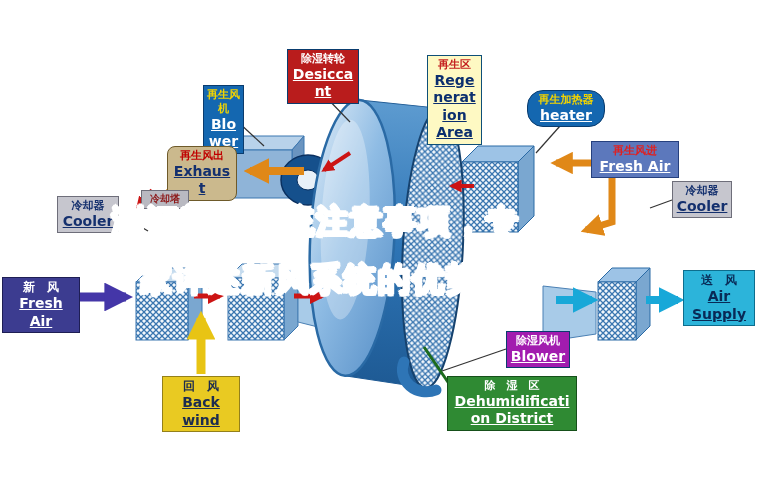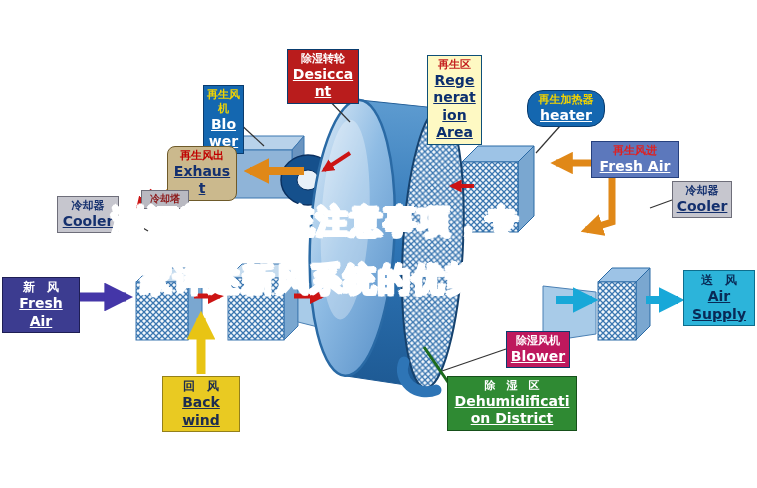--- a/index.html
+++ b/index.html
@@ -22,21 +22,21 @@
   #lbl-exhaust{left:167px;top:146px;width:70px;background:#cbb98d;border-color:#6e5a2a;color:#14306e;border-radius:8px;}
   #lbl-exhaust .zh{color:#c00000;}
   #lbl-regen-freshair{left:591px;top:141px;width:88px;background:#5c78bc;border-color:#26407e;color:#fff;}
   #lbl-regen-freshair .zh{color:#e02020;}
   #lbl-cooler-left{left:57px;top:196px;width:62px;background:#c6c6ce;border-color:#6e6e7a;color:#14306e;}
   #lbl-cooling-tower{left:141px;top:190px;width:48px;background:#b9b9c1;border-color:#6e6e7a;color:#8c1616;font-size:10px;}
   #lbl-cooler-right{left:672px;top:181px;width:60px;background:#c6c6ce;border-color:#6e6e7a;color:#14306e;}
   #lbl-freshair{left:2px;top:277px;width:78px;background:#3c3c90;border-color:#1e1e54;color:#fff;font-size:12px;}
   #lbl-airsupply{left:683px;top:270px;width:72px;background:#2cb4da;border-color:#0d6e8e;color:#092a56;font-size:12px;}
   #lbl-backwind{left:162px;top:376px;width:78px;background:#e9ca22;border-color:#94801a;color:#1c2c50;font-size:12px;}
-  #lbl-dehumid-blower{left:506px;top:331px;width:64px;background:#be185d;border-color:#0a3c6e;color:#fff;}
+  #lbl-dehumid-blower{left:506px;top:331px;width:64px;background:#a21caf;border-color:#0a3c6e;color:#fff;}
   #lbl-dehumid-district{left:447px;top:376px;width:130px;background:#2f8a33;border-color:#16501a;color:#fff;}
 
   
   .wm{position:absolute;z-index:3;font-weight:bold;font-size:32px;letter-spacing:2px;white-space:nowrap;
       -webkit-background-clip:text;background-clip:text;color:transparent;-webkit-text-fill-color:transparent;
       text-shadow:2px 0 0 #fff,-2px 0 0 #fff,0 2px 0 #fff,0 -2px 0 #fff,
                   1.5px 1.5px 0 #fff,-1.5px 1.5px 0 #fff,1.5px -1.5px 0 #fff,-1.5px -1.5px 0 #fff;}
   #wm-line1{left:112px;top:200px;background-image:linear-gradient(90deg,#1b4fd2 0%,#1b4fd2 72%,#c89614 88%,#e3b31a 100%);}
   #wm-line2{left:140px;top:258px;background-image:linear-gradient(90deg,#cfa014 0%,#e3b31a 55%,#d2a416 100%);}
 </style>

